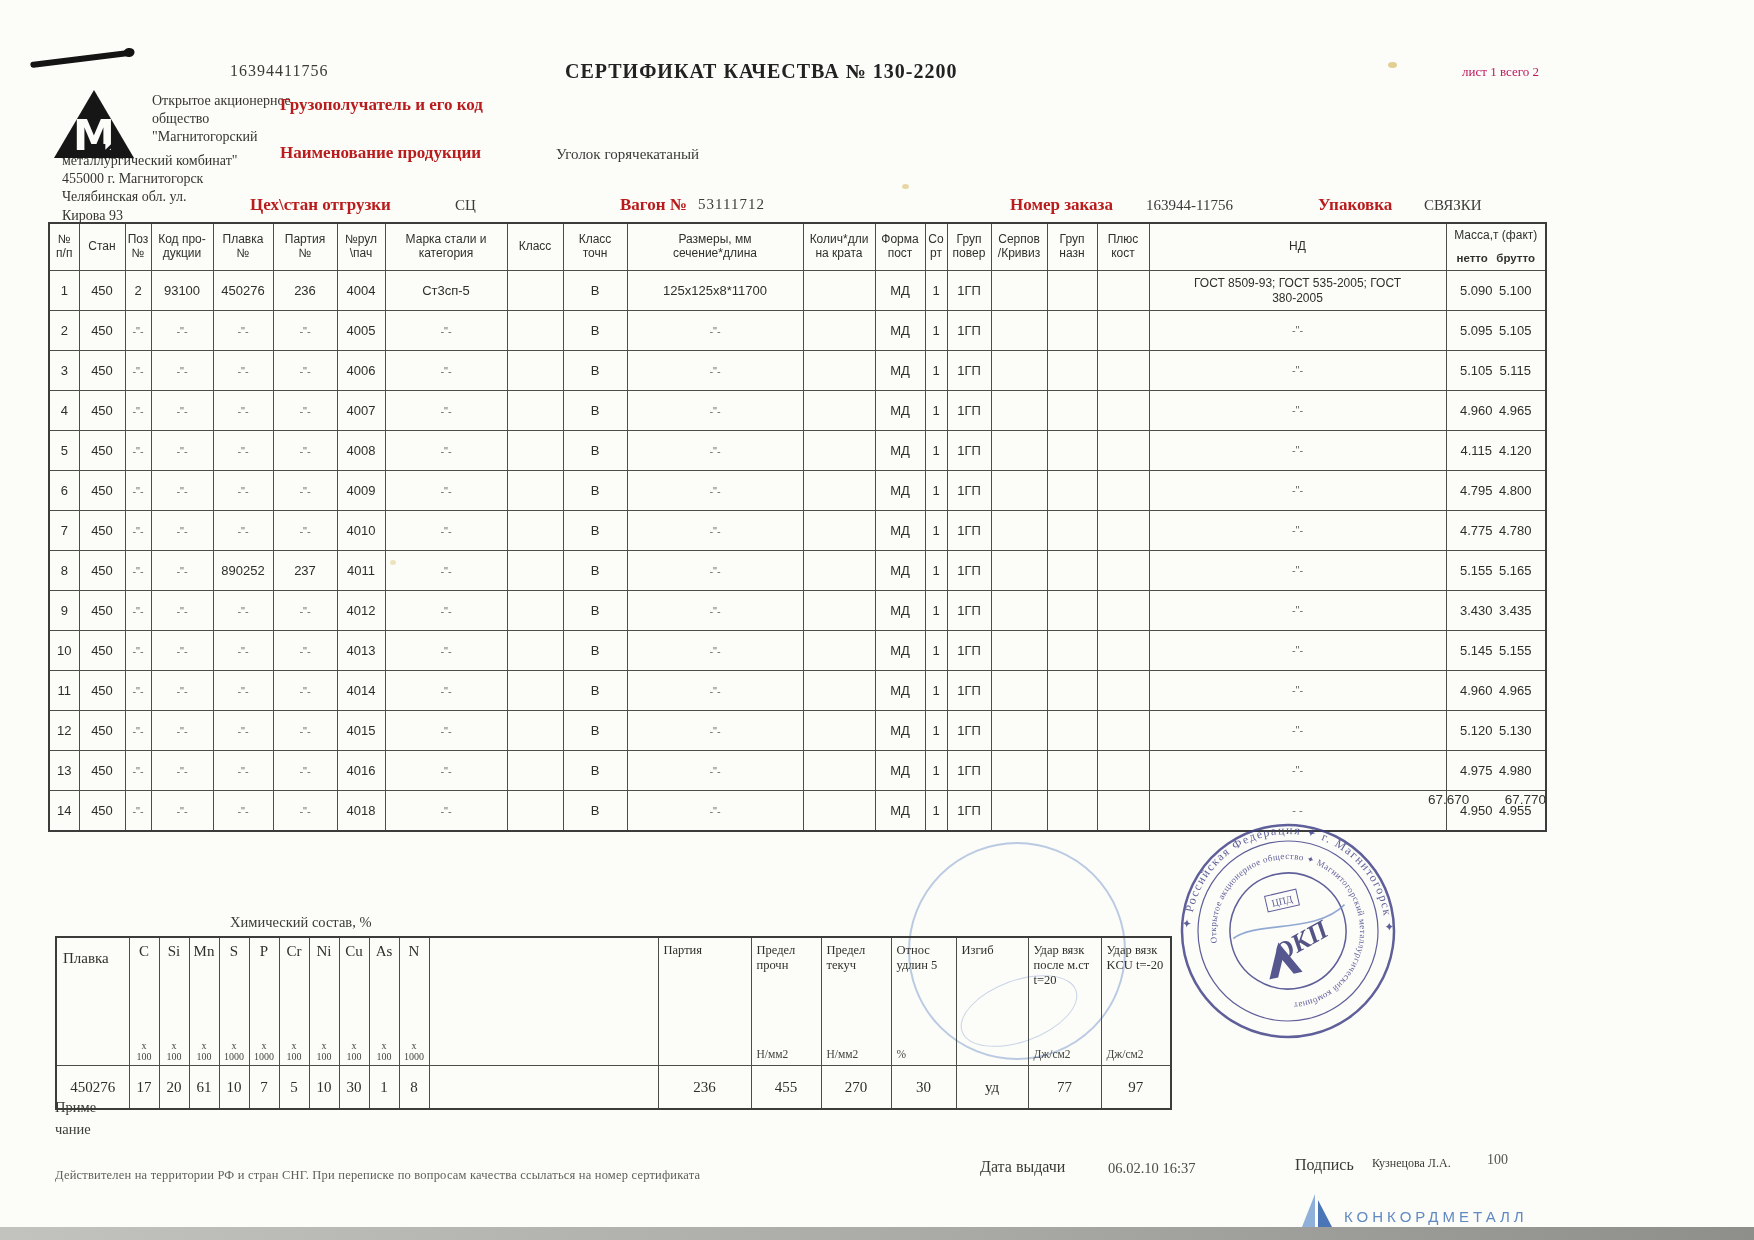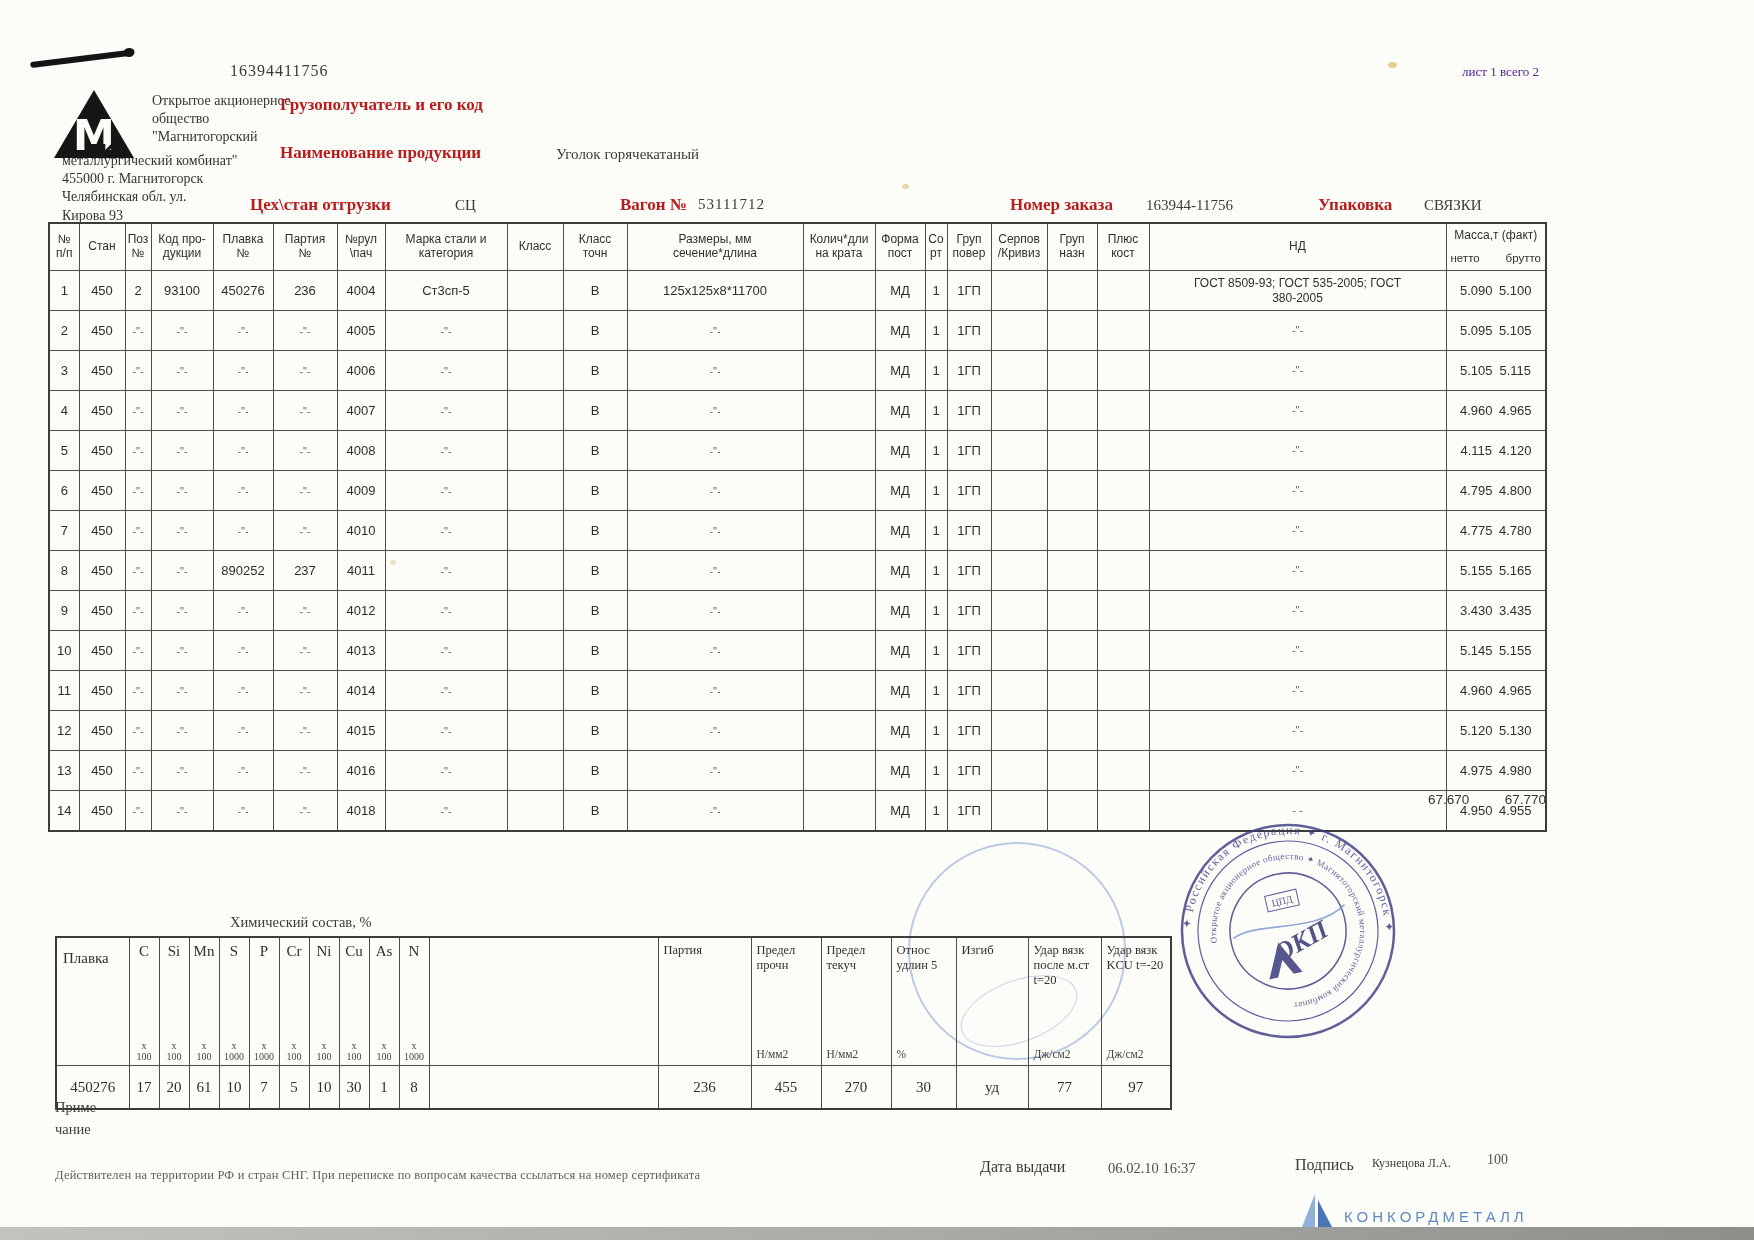--- a/index.html
+++ b/index.html
@@ -14,21 +14,21 @@
   .pen-mark::after{content:'';position:absolute;right:-5px;top:-2px;width:11px;height:9px;
             background:#141414;border-radius:50%;}
 
   
   .logo{left:46px;top:84px;}
   .company-top{left:152px;top:92px;font-size:14px;line-height:1.3;color:#35342f;}
   .company-bottom{left:62px;top:152px;font-size:14px;line-height:1.3;color:#35342f;}
 
   .serial{left:230px;top:62px;font-size:16px;letter-spacing:1px;color:#3a3a38;}
   .title{left:565px;top:60px;font-size:20px;font-weight:bold;letter-spacing:1px;color:#222;}
-  .sheet{left:1462px;top:64px;font-size:13px;color:#4c1d95;font-family:Liberation Serif, serif;}
+  .sheet{left:1462px;top:64px;font-size:13px;color:#be185d;font-family:Liberation Serif, serif;}
 
   .lbl{font-weight:bold;font-size:17px;color:#b91c1c;}
   .val{font-size:15px;color:#3a3a38;}
   .consignee-lbl{left:280px;top:95px;}
   .product-lbl{left:280px;top:143px;}
   .product-val{left:556px;top:146px;}
   .shop-lbl{left:250px;top:195px;}
   .shop-val{left:455px;top:197px;}
   .wagon-lbl{left:620px;top:195px;}
   .wagon-val{left:698px;top:196px;letter-spacing:1px;}
@@ -42,21 +42,21 @@
   .main-table{position:absolute;left:48px;top:222px;width:1497px;border:2px solid #3c3c3a;}
   .main-table th,.main-table td{border:1px solid #4c4c48;padding:1px 2px;text-align:center;
        vertical-align:middle;overflow:hidden;}
   .main-table thead th{height:44px;font:12px/1.15 "Liberation Sans",sans-serif;
        white-space:pre-line;color:#30302c;}
   .main-table tbody td{height:37px;font:13px "Liberation Sans",sans-serif;color:#2e2e2a;}
   .main-table td.nd{white-space:pre-line;font-size:12px;line-height:1.2;}
   .main-table td.faded{color:#6a6a64;font-size:11px;}
   .mass-hcell{padding:0 !important;vertical-align:top !important;}
   .mass-label{margin-top:5px;}
-  .mass-sub{margin-top:9px;display:flex;justify-content:space-between;padding:0 4px;font-size:11.5px;}
+  .mass-sub{margin-top:9px;display:flex;justify-content:space-between;padding:0 10px;font-size:11.5px;font-weight:bold;}
   .mass-cell{padding:0 6px !important;}
   .mass-cell span{display:inline-block;width:45%;}
   .totals{left:1428px;top:792px;width:118px;display:flex;justify-content:space-between;
        font:13.5px "Liberation Sans",sans-serif;color:#33332f;}
 
   
   .chem-title{left:230px;top:914px;font-size:14.5px;color:#3a3a36;}
   .chem-table{position:absolute;left:55px;top:936px;width:1115px;border:2px solid #3c3c3a;}
   .chem-table th{position:relative;height:110px;vertical-align:top;padding:5px 2px;
        border:1px solid #4c4c48;font:13px "Liberation Serif",serif;font-weight:normal;color:#30302c;}
@@ -111,20 +111,21 @@
   </div>
   <div class="abs company-top pre">Открытое акционерное
 общество
 "Магнитогорский</div>
   <div class="abs company-bottom pre">металлургический комбинат"
 455000 г. Магнитогорск
 Челябинская обл.  ул.
 Кирова 93</div>
 
   <div class="abs serial">16394411756</div>
+  <div class="abs title">СЕРТИФИКАТ КАЧЕСТВА  № 130-2200</div>
   <div class="abs sheet">лист 1 всего 2</div>
 
   <div class="abs lbl consignee-lbl">Грузополучатель и его код</div>
   <div class="abs lbl product-lbl">Наименование продукции</div>
   <div class="abs val product-val">Уголок горячекатаный</div>
 
   <div class="abs lbl shop-lbl">Цех\стан отгрузки</div>
   <div class="abs val shop-val">СЦ</div>
   <div class="abs lbl wagon-lbl">Вагон №</div>
   <div class="abs val wagon-val">53111712</div>

